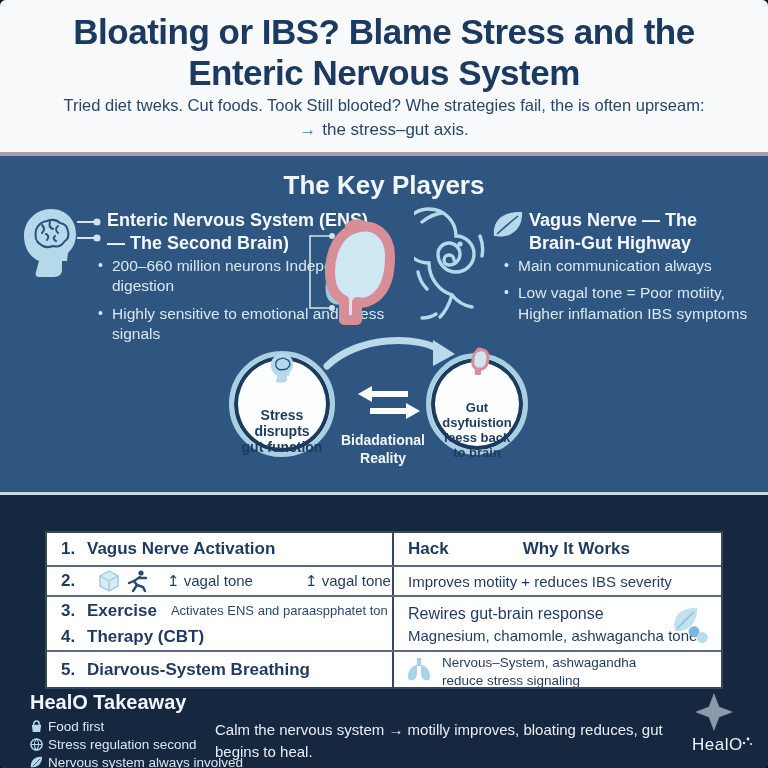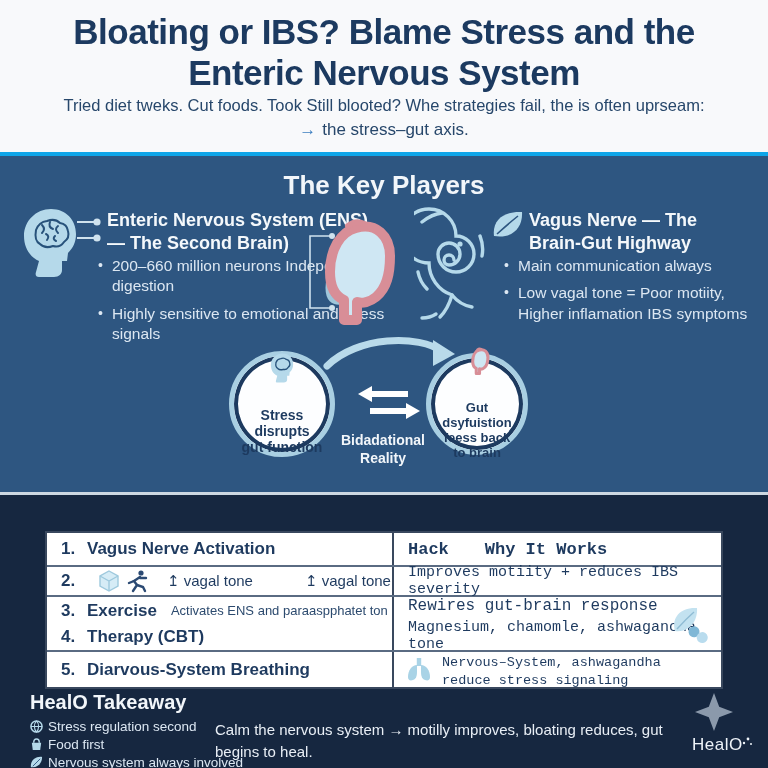--- a/index.html
+++ b/index.html
@@ -1,32 +1,32 @@
 <!DOCTYPE html>
 <html><head>
 <meta charset="utf-8">
 <style>
   * { margin:0; padding:0; box-sizing:border-box; }
   html,body { background:#0d1626; }
   .page {
     position:relative; width:768px; height:768px; overflow:hidden;
-    font-family:"Liberation Sans", sans-serif; background:#3b82f6;
+    font-family:"Liberation Sans", sans-serif; background:#3b82f6;border-radius:6px;
   }
   
   .top { position:absolute; left:0; top:0; width:768px; height:155px; background:#f8f9fb; }
   .title { position:absolute; left:0; top:12px; width:768px; text-align:center;
            font-size:35px; font-weight:bold; color:#1c3a60; line-height:1.16; letter-spacing:-0.5px; }
   .subtitle-1 { position:absolute; left:0; top:96px; width:768px; text-align:center;
                 font-size:16.5px; color:#27476b; font-weight:500; }
   .subtitle-2 { position:absolute; left:0; top:120px; width:768px; text-align:center;
                 font-size:17px; color:#27476b; font-weight:500; }
   .subtitle-2 .arr { color:#3d7fc0; font-weight:bold; margin-right:6px; }
   
   .players { position:absolute; left:0; top:152px; width:768px; height:340px;
-             background:#2e5681; border-top:4px solid #0ea5e9; }
+             background:#2e5681; border-top:4px solid #a3a3a3; }
   .kp-heading { position:absolute; left:0; top:14px; width:768px; text-align:center;
                 font-size:26px; font-weight:bold; color:#f2f6fa; }
   .ens-icon { position:absolute; left:22px; top:52px; }
   .connectors { position:absolute; left:76px; top:58px; }
   .ens-title { position:absolute; left:107px; top:53px; width:280px;
                font-size:18px; font-weight:bold; color:#f4f8fb; line-height:1.28; }
   .bullets { position:absolute; list-style:none; color:#dce7f2; font-size:15.5px; line-height:1.32; }
   .bullets li { display:flex; margin-bottom:7px; }
   .bullets .dot { width:14px; flex:none; font-size:14px; }
   .ens-bullets { left:98px; top:100px; width:302px; }
@@ -52,25 +52,25 @@
   
   .bottom { position:absolute; left:0; top:492px; width:768px; height:276px;
             background:#162740; border-top:3px solid #cdd8e2; }
   .fix-heading { position:absolute; left:0; top:5px; width:664px; text-align:center;
                  font-size:23px; font-weight:bold; color:#f4f7fa;margin-top:44px; }
   .table { position:absolute; left:45px; top:36px; width:678px; height:158px;
            background:#ffffff; border:2px solid #39485e; overflow:hidden; color:#1e3a5f; }
   .trow { display:flex; border-bottom:2px solid #5a6b82; }
   .trow:last-child { border-bottom:none; }
   .cell-l { width:347px; border-right:2px solid #39485e; display:flex; align-items:center; }
-  .cell-r { flex:1; display:flex; align-items:center; position:relative;font-family:Liberation Mono, monospace; }
+  .cell-r { flex:1; display:flex; align-items:center; position:relative; }
   .num { font-weight:bold; font-size:17px; margin-left:14px; width:26px; flex:none; }
   .hrow { height:34px; }
   .hrow .cell-l span.t, .hrow .cell-r span { font-weight:bold; font-size:17px; }
-  .col-hack { margin-left:14px; } .col-why { margin-left:36px; }
+  .col-hack { margin-left:14px; } .col-why { margin-left:74px; }
   .r2 { height:30px; }
   .r2 .vt { font-size:15px; }
   .vt1 { margin-left:18px; } .vt2 { margin-left:52px; }
   .r2 .why, .r5 .why-line, .r34 .why1, .r34 .why2 { font-size:15px; }
   .r2 .why { margin-left:14px; }
   .r34 { height:55px; }
   .r34 .cell-l, .r34 .cell-r { flex-direction:column; align-items:flex-start; justify-content:center; }
   .line34 { display:flex; align-items:center; height:26px; }
   .row-title { font-weight:bold; font-size:17px; }
   .row-note { font-size:13px; margin-left:14px; color:#2c4a6e; }
@@ -333,34 +333,34 @@
           </span>
         </div>
       </div>
     </div>
 
     <h3 class="fo-heading">HealO Takeaway</h3>
     <ul class="fo-bullets">
       <li>
         <span class="ic">
           <svg width="13" height="13" viewBox="0 0 14 14">
+              <path d="M2 5 h10 l-1 8 h-8 Z" fill="#b5d9ea"></path>
+              <path d="M4 5 q0 -4 3 -4 q3 0 3 4" fill="none" stroke="#b5d9ea" stroke-width="1.6"></path>
+            </svg>
+        </span>
+        <span>Food first</span>
+      </li>
+      <li>
+        <span class="ic">
+          <svg width="13" height="13" viewBox="0 0 14 14">
               <circle cx="7" cy="7" r="6" fill="none" stroke="#b5d9ea" stroke-width="1.6"></circle>
               <path d="M1 7 h12 M7 1 C4 4 4 10 7 13 C10 10 10 4 7 1" fill="none" stroke="#b5d9ea" stroke-width="1.2"></path>
             </svg>
         </span>
         <span>Stress regulation second</span>
-      </li>
-      <li>
-        <span class="ic">
-          <svg width="13" height="13" viewBox="0 0 14 14">
-              <path d="M2 5 h10 l-1 8 h-8 Z" fill="#b5d9ea"></path>
-              <path d="M4 5 q0 -4 3 -4 q3 0 3 4" fill="none" stroke="#b5d9ea" stroke-width="1.6"></path>
-            </svg>
-        </span>
-        <span>Food first</span>
       </li>
       <li>
         <span class="ic">
           <svg width="13" height="13" viewBox="0 0 14 14">
               <path d="M1 12 C0 5 6 0 13 1 C13 8 8 13 1 12 Z" fill="#b5d9ea"></path>
               <path d="M3 11 Q7 7 11 3" stroke="#2e5681" stroke-width="1" fill="none"></path>
             </svg>
         </span>
         <span>Nervous system always involved</span>
       </li>

